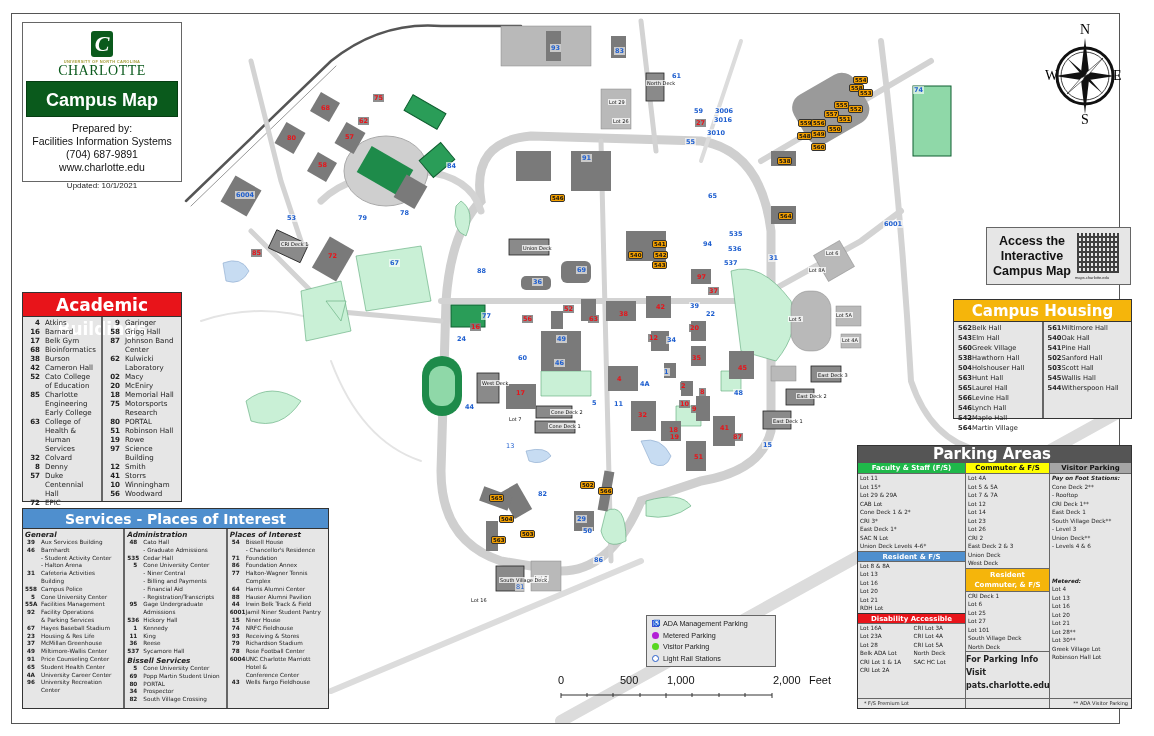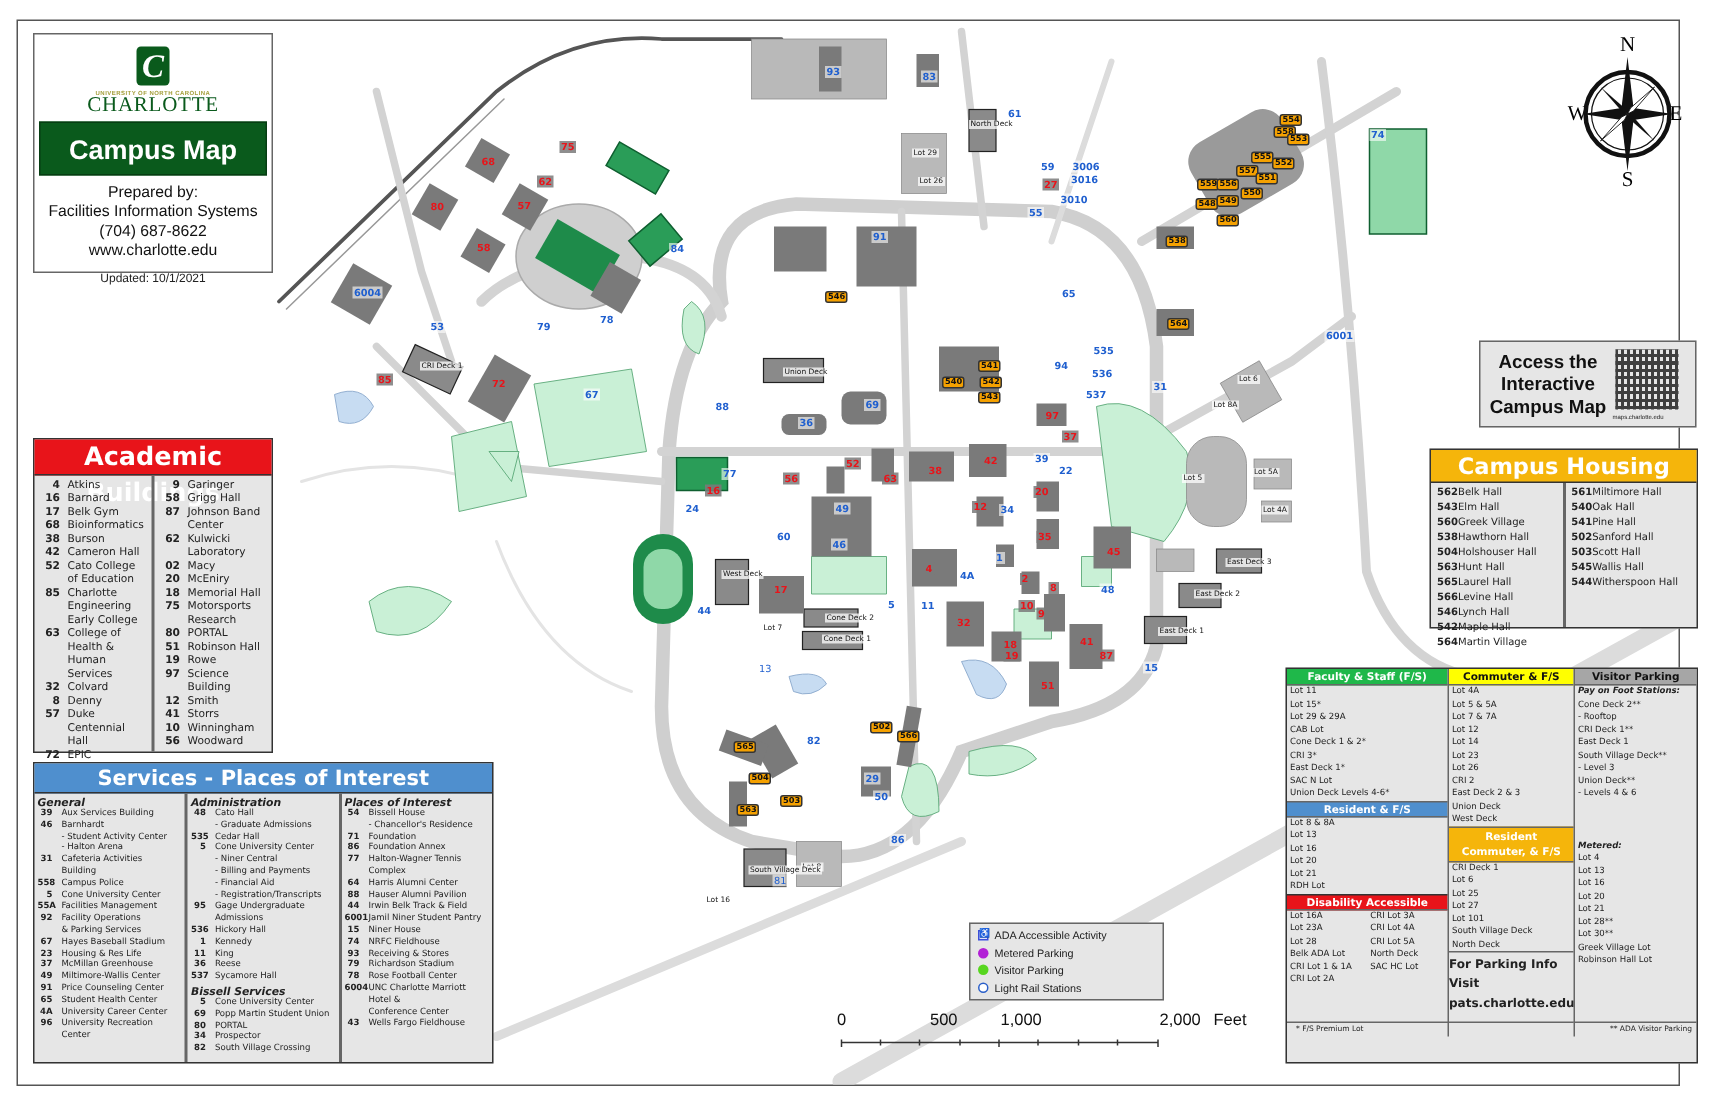--- a/index.html
+++ b/index.html
@@ -331,21 +331,21 @@
     </div>
 </div>
 
 <div id="title-block">
   <div class="logo-mark">C</div>
   <div class="univ">UNIVERSITY OF NORTH CAROLINA</div>
   <div class="charlotte">CHARLOTTE</div>
   <div class="banner">Campus Map</div>
   <div class="line prep">Prepared by:</div>
   <div class="line">Facilities Information Systems</div>
-  <div class="line">(704) 687-8622</div>
+  <div class="line">(704) 687-9891</div>
   <div class="line">www.charlotte.edu</div>
   <div class="updated">Updated: 10/1/2021</div>
 </div>
 
 <div id="compass">
   <svg width="80" height="104" viewBox="0 0 80 104">
     <text x="40" y="12" text-anchor="middle" font-family="Liberation Serif, serif" font-size="14">N</text>
     <text x="40" y="102" text-anchor="middle" font-family="Liberation Serif, serif" font-size="14">S</text>
     <text x="0" y="58" font-family="Liberation Serif, serif" font-size="14">W</text>
     <text x="68" y="58" font-family="Liberation Serif, serif" font-size="14">E</text>
@@ -838,20 +838,21 @@
         </div>
         <div class="row">
           <span class="num">544</span>
           <span class="name">Witherspoon Hall</span>
         </div>
       </div>
   </div>
 </div>
 
 <div id="parking" class="panel">
+  <div class="hdr">Parking Areas</div>
   <div class="pgrid">
 
     <div class="pcol" style="left:0;width:107px;">
       <div class="sub" style="background:#1fb84a;color:#fff;">Faculty &amp; Staff (F/S)</div>
       <div id="pk-faculty">
           <div class="pitem">Lot 11</div>
           <div class="pitem">Lot 15*</div>
           <div class="pitem">Lot 29 &amp; 29A</div>
           <div class="pitem">CAB Lot</div>
           <div class="pitem">Cone Deck 1 &amp; 2*</div>
@@ -951,21 +952,21 @@
         </div>
     </div>
     <div class="pnote" style="left:0;width:191px;padding-left:6px;">* F/S Premium Lot</div>
     <div class="pnote" style="left:191px;width:82px;text-align:right;padding-right:3px;">** ADA Visitor Parking</div>
   </div>
 </div>
 
 <div id="legend">
   <div class="lg-row">
     <span class="lg-sym" style="border:1px solid #3b4fd8;background:#dfe3ff;font-size:6px;line-height:5px;color:#3b4fd8;text-align:center;">♿</span>
-    <span>ADA Accessible Activity</span>
+    <span>ADA Management Parking</span>
   </div>
   <div class="lg-row">
     <span class="lg-sym" style="border-radius:50%;background:#b21fd6;"></span>
     <span>Metered Parking</span>
   </div>
   <div class="lg-row">
     <span class="lg-sym" style="border-radius:50%;background:#57d61f;"></span>
     <span>Visitor Parking</span>
   </div>
   <div class="lg-row">

